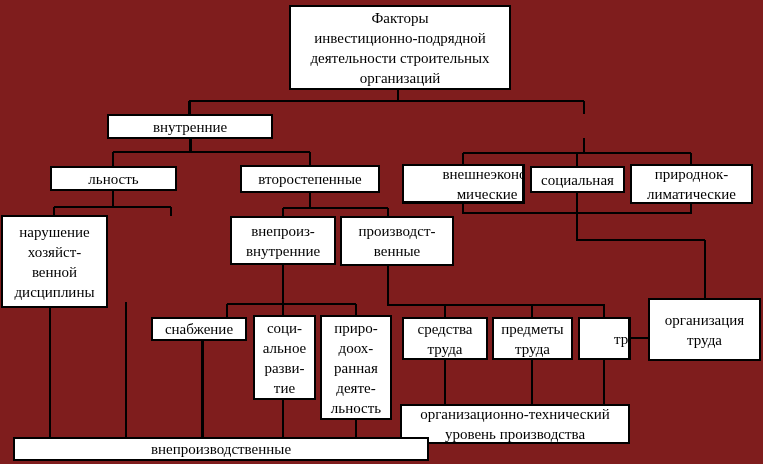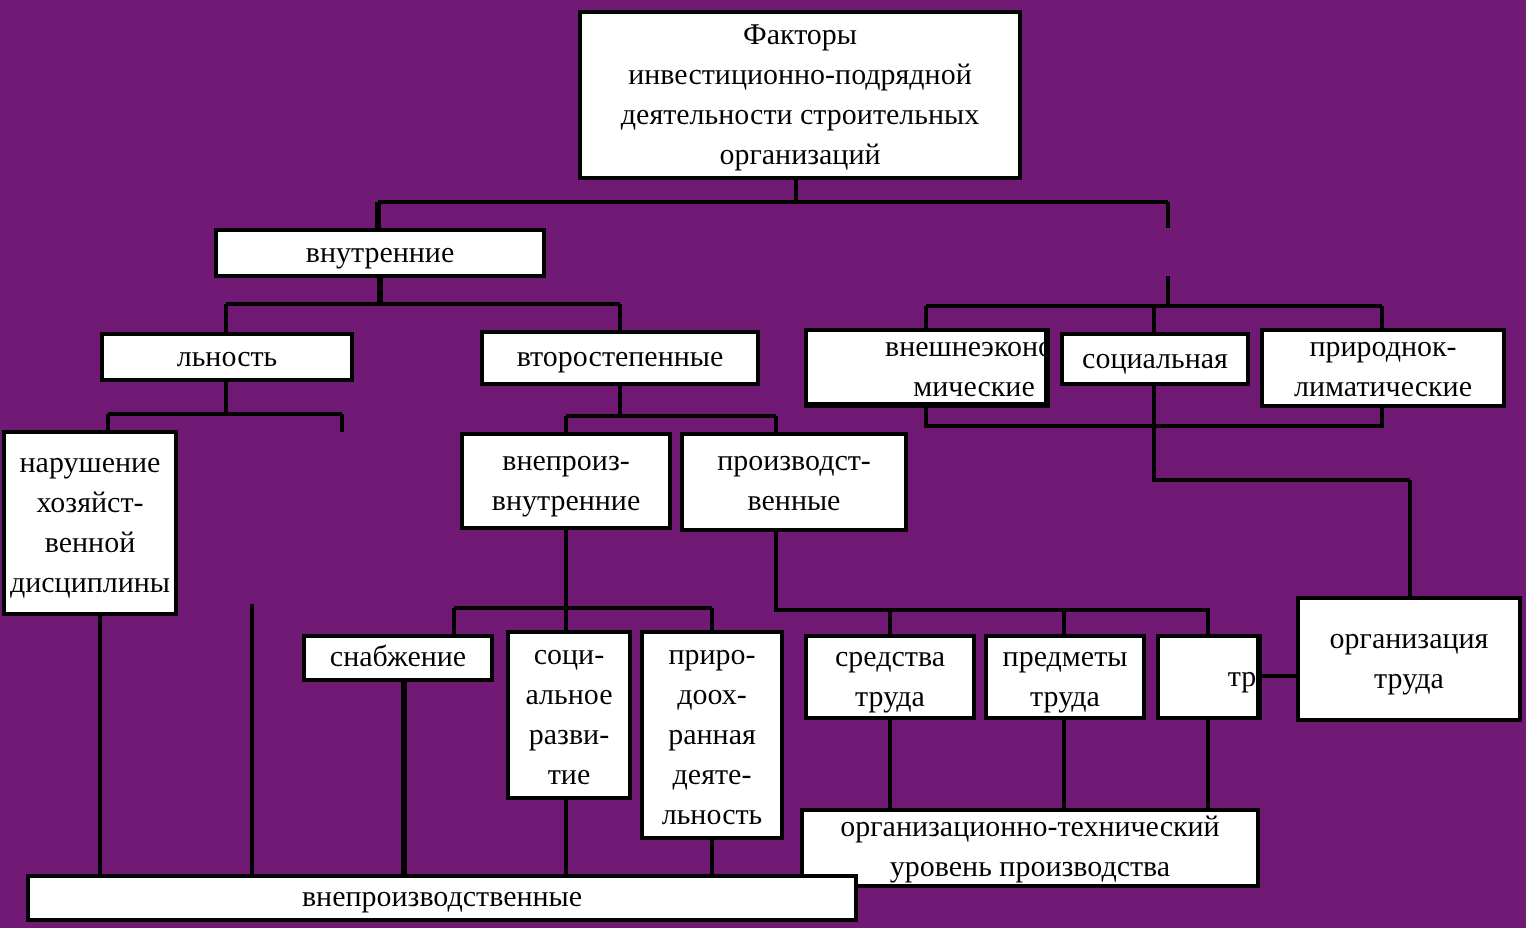--- a/index.html
+++ b/index.html
@@ -1,20 +1,20 @@
 <!DOCTYPE html>
 <html><head>
 <meta charset="utf-8">
 <style>
   html, body { margin: 0; padding: 0; background: #ffffff; }
   #canvas {
     position: relative;
     width: 763px;
     height: 464px;
-    background: #701a75;
+    background: #7f1d1d;
     font-family: "Liberation Serif", "DejaVu Serif", serif;
     color: #000;
     overflow: hidden;
   }
   #wires {
     position: absolute;
     left: 0; top: 0;
     width: 763px; height: 464px;
   }
   .node {
@@ -111,21 +111,21 @@
   <div class="node" style="left:240px;top:165px;width:140px;height:28px">второстепенные</div>
 
   <div class="node heavy-r heavy-b" style="left:402px;top:164px;width:123px;height:40px">внешнеэконо-
 мические</div>
 
   <div class="node" style="left:530px;top:166px;width:95px;height:27px">социальная</div>
 
   <div class="node" style="left:630px;top:164px;width:123px;height:40px">природнок-
 лиматические</div>
 
-  <div class="node" style="left:1px;top:215px;width:88px;height:93px">нарушение
+  <div class="node" style="left:1px;top:215px;width:107px;height:93px">нарушение
 хозяйст-
 венной
 дисциплины</div>
 
 
   <div class="node" style="left:230px;top:216px;width:106px;height:49px">внепроиз-
 внутренние</div>
 
   <div class="node" style="left:340px;top:216px;width:114px;height:50px">производст-
 венные</div>

